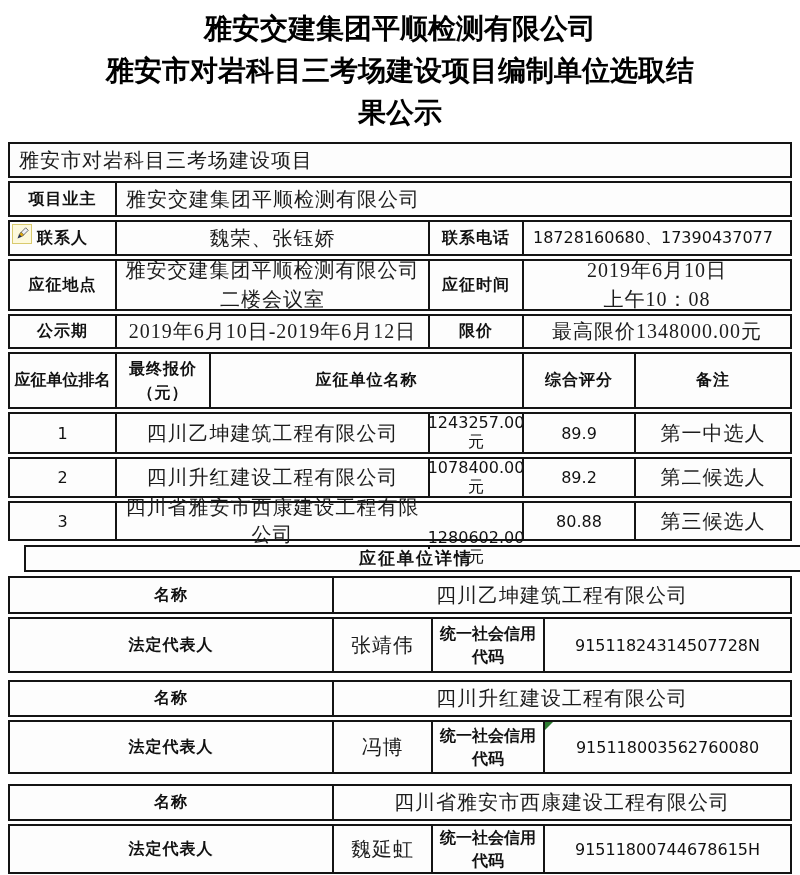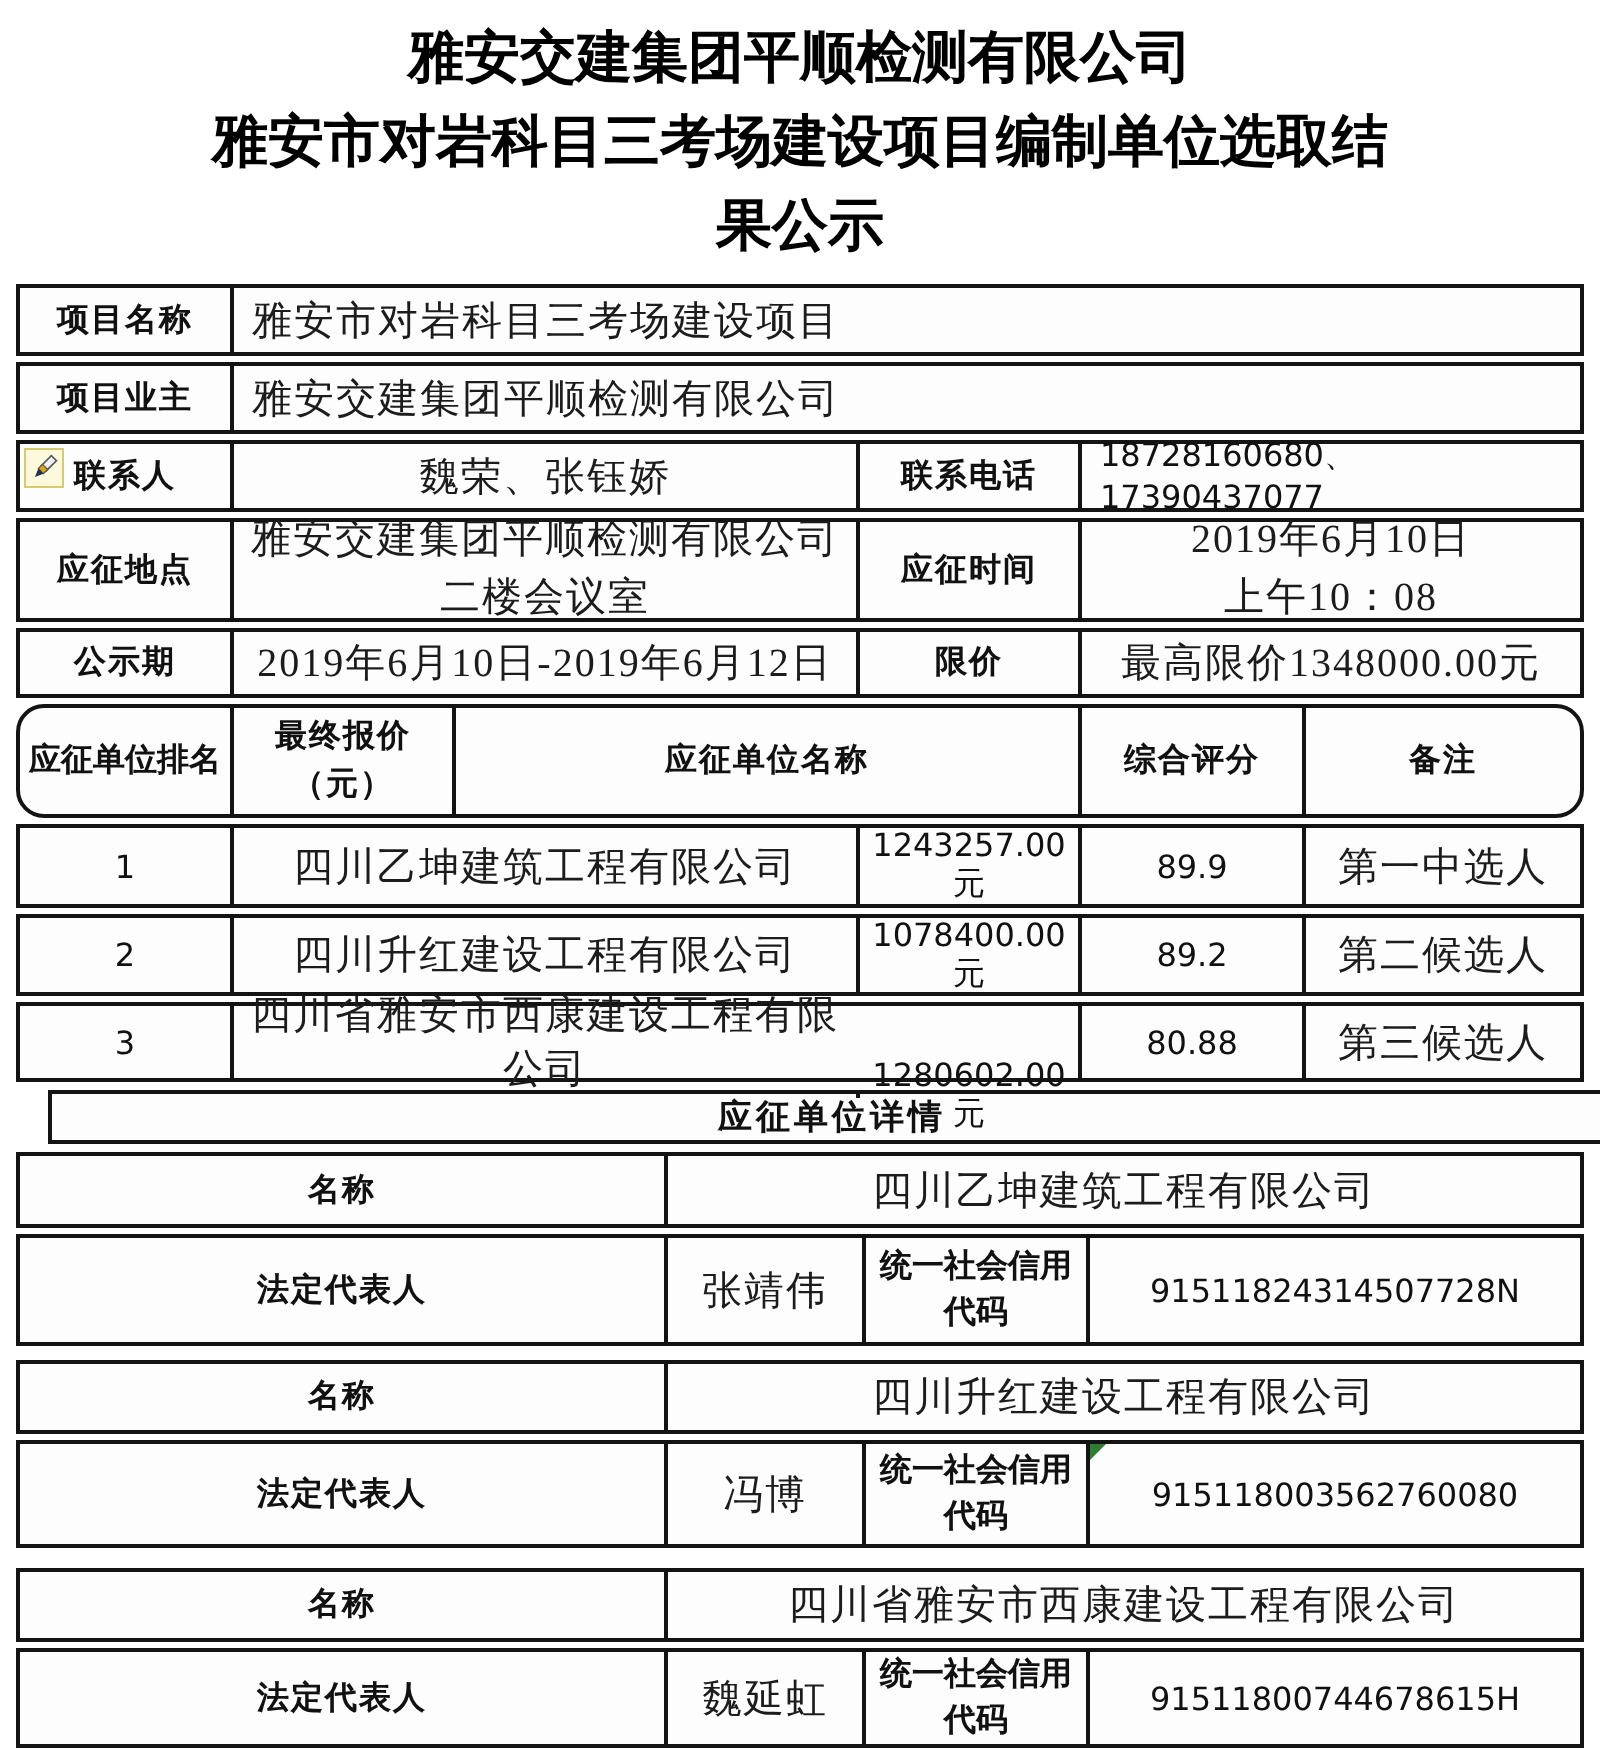--- a/index.html
+++ b/index.html
@@ -31,28 +31,28 @@
   .val{
     font-family:"Liberation Serif","DejaVu Serif",serif;
     font-size:20px;color:#1c1c1c;letter-spacing:1px;
   }
   .num{font-family:"DejaVu Sans","Liberation Sans",sans-serif;font-size:16px;letter-spacing:0;}
   .left{justify-content:flex-start;text-align:left;padding-left:9px;}
   .two-line{flex-direction:column;line-height:1.45;}
   
   .w105{width:105px;flex:none;}
   .w313{width:313px;flex:none;}
-  .w113{width:111px;flex:none;}
+  .w113{width:94px;flex:none;}
   .w112{width:112px;flex:none;}
   .w322{width:322px;flex:none;}
   .w99{width:99px;flex:none;}
   .flex1{flex:1;}
   
   .h36{height:36px;} .h52{height:52px;} .h35{height:35px;}
-  .h57{height:57px;border-radius:14px;} .h42{height:42px;} .h41{height:41px;} .h40{height:40px;}
+  .h57{height:57px;} .h42{height:42px;} .h41{height:41px;} .h40{height:40px;}
   .h27{height:27px;margin-left:16px;} .h38{height:38px;} .h56{height:56px;}
   .h54{height:54px;} .h50{height:50px;} .h37{height:37px;}
   .gap6{margin-top:7px;} .gap10{margin-top:10px;}
   .section-title{font-weight:bold;font-size:17px;letter-spacing:2px;}
   
   .note-icon{
     position:absolute;left:2px;top:2px;width:20px;height:20px;
     background:#fdf9dc;border:1px solid #d9ca6e;box-sizing:border-box;
     display:flex;align-items:center;justify-content:center;
   }
@@ -67,21 +67,20 @@
 
 <div class="sheet">
 
   <div class="title">
     <div>雅安交建集团平顺检测有限公司</div>
     <div>雅安市对岩科目三考场建设项目编制单位选取结</div>
     <div>果公示</div>
   </div>
 
   <div class="row h36" style="margin-top:5px;">
-    <div class="cell w105 lbl">项目名称</div>
     <div class="cell flex1 val left">雅安市对岩科目三考场建设项目</div>
   </div>
 
   <div class="row h36">
     <div class="cell w105 lbl">项目业主</div>
     <div class="cell flex1 val left">雅安交建集团平顺检测有限公司</div>
   </div>
 
   <div class="row h36">
     <div class="cell w105 lbl">

